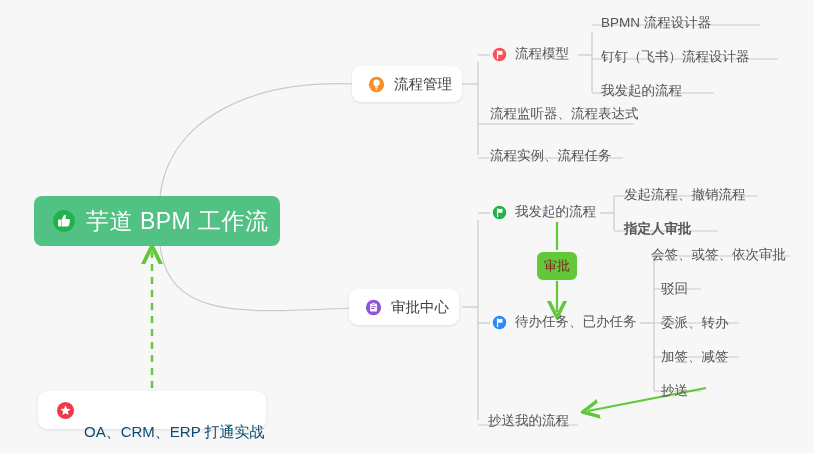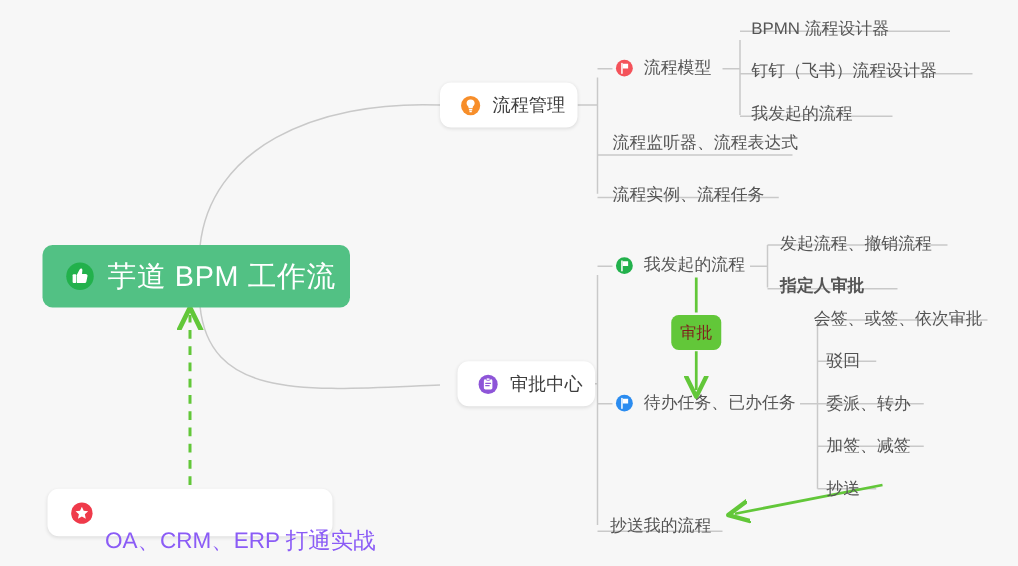--- a/index.html
+++ b/index.html
@@ -62,26 +62,26 @@
     padding: 0 16px;
     text-align: right;
   }
   .card-label {
     font-size: 14.5px;
     color: #3e3e3e;
     margin-left: 9px;
     white-space: nowrap;
   }
   #node-process-mgmt { left: 352px; top: 66px; width: 110px; height: 36px; }
-  #node-approval-center { left: 366px; top: 289px; width: 110px; height: 36px; }
+  #node-approval-center { left: 349px; top: 289px; width: 110px; height: 36px; }
   #node-integration {
     left: 38px; top: 391px; width: 228px; height: 38px;
     padding: 0 18px;
   }
-  #node-integration .card-label { font-size: 18px; color: #8b5cf6; margin-top: 44px; }
+  #node-integration .card-label { font-size: 15px; color: #0c4a6e; margin-top: 44px; }
 
   
   .leaf {
     position: absolute;
     display: flex;
     align-items: center;
     white-space: nowrap;
     font-size: 13.5px;
     color: #555555;
     box-sizing: border-box;

